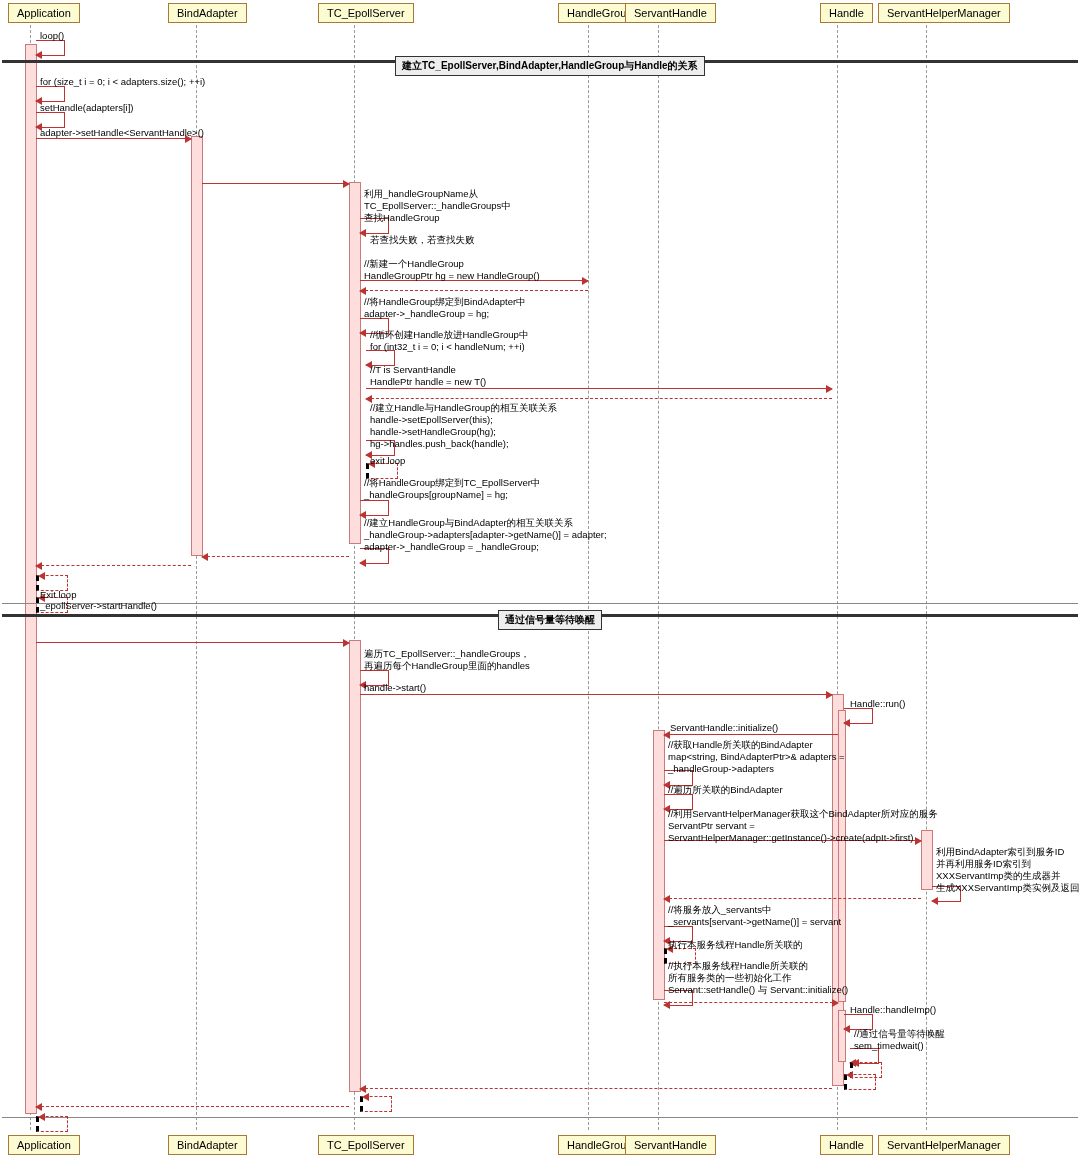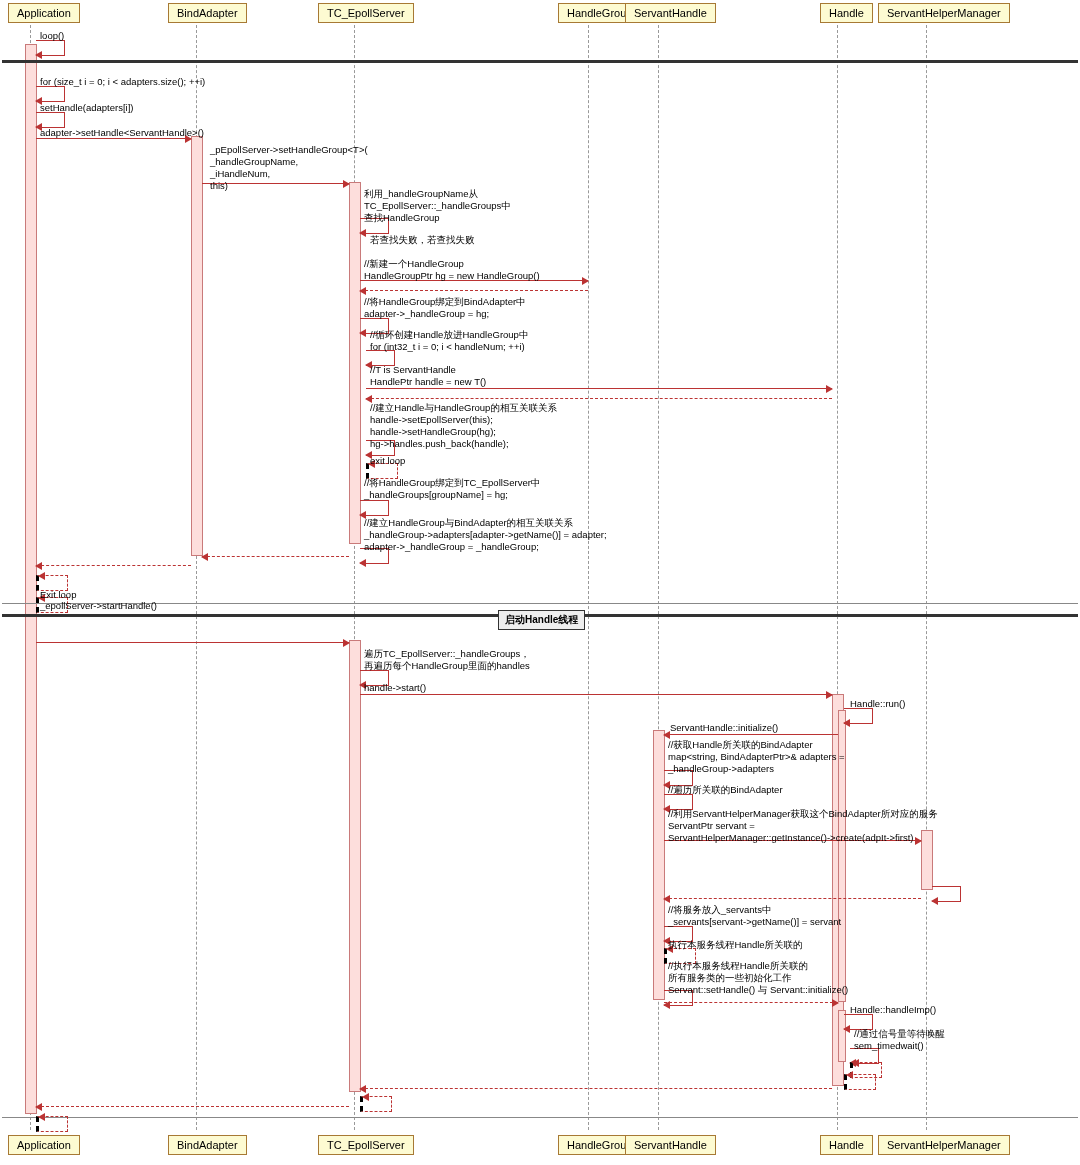--- a/index.html
+++ b/index.html
@@ -50,40 +50,37 @@
   <div class="activation" style="left:921px;top:830px;height:58px"></div>
   <div class="activation" style="left:838px;top:710px;width:6px;height:290px"></div>
   <div class="activation" style="left:838px;top:1010px;width:6px;height:50px"></div>
 
   <div class="msg-label" style="left:40px;top:30px">loop()</div>
   <div class="self-call" style="left:36px;top:40px">
       <span class="arrow-l"></span>
     </div>
 
   <div class="group-box" style="left:2px;top:60px;width:1076px;height:540px"></div>
+  <div class="group-label" style="left:395px;top:56px">建立TC_EpollServer,BindAdapter,HandleGroup与Handle的关系</div>
 
   <div class="msg-label" style="left:40px;top:76px">for (size_t i = 0; i &lt; adapters.size(); ++i)</div>
   <div class="self-call" style="left:36px;top:86px">
       <span class="arrow-l"></span>
     </div>
 
   <div class="msg-label" style="left:40px;top:102px">setHandle(adapters[i])</div>
   <div class="self-call" style="left:36px;top:112px">
       <span class="arrow-l"></span>
     </div>
 
   <div class="msg-label" style="left:40px;top:127px">adapter-&gt;setHandle&lt;ServantHandle&gt;()</div>
   <div class="msg" style="left:36px;top:138px;width:155px">
       <span class="arrow-r"></span>
     </div>
 
-  <div class="msg-label note" style="left:210px;top:144px">_pEpollServer-&gt;setHandleGroup&lt;T&gt;(
-_handleGroupName,
-_iHandleNum,
-this)</div>
   <div class="msg" style="left:202px;top:183px;width:147px">
       <span class="arrow-r"></span>
     </div>
 
   <div class="msg-label note" style="left:364px;top:188px">利用_handleGroupName从
 TC_EpollServer::_handleGroups中
 查找HandleGroup</div>
   <div class="self-call" style="left:360px;top:218px">
       <span class="arrow-l"></span>
     </div>
@@ -155,21 +152,21 @@
   <div class="self-call dashed ret" style="left:36px;top:575px">
       <span class="arrow-l"></span>
     </div>
 
   <div class="msg-label" style="left:40px;top:589px">Exit loop</div>
   <div class="self-call dashed ret" style="left:36px;top:597px">
       <span class="arrow-l"></span>
     </div>
 
   <div class="group-box" style="left:2px;top:614px;width:1076px;height:500px"></div>
-  <div class="group-label" style="left:498px;top:610px">启动Handle线程</div>
+  <div class="group-label" style="left:498px;top:610px">通过信号量等待唤醒</div>
 
   <div class="msg-label" style="left:40px;top:600px">_epollServer-&gt;startHandle()</div>
   <div class="msg" style="left:36px;top:642px;width:313px">
       <span class="arrow-r"></span>
     </div>
 
   <div class="msg-label note" style="left:364px;top:648px">遍历TC_EpollServer::_handleGroups，
 再遍历每个HandleGroup里面的handles</div>
   <div class="self-call" style="left:360px;top:670px">
       <span class="arrow-l"></span>
@@ -202,20 +199,24 @@
       <span class="arrow-l"></span>
     </div>
 
   <div class="msg-label note" style="left:668px;top:808px">//利用ServantHelperManager获取这个BindAdapter所对应的服务
 ServantPtr servant =
 ServantHelperManager::getInstance()-&gt;create(adpIt-&gt;first)</div>
   <div class="msg" style="left:664px;top:840px;width:257px">
       <span class="arrow-r"></span>
     </div>
 
+  <div class="msg-label note" style="left:936px;top:846px">利用BindAdapter索引到服务ID
+并再利用服务ID索引到
+XXXServantImp类的生成器并
+生成XXXServantImp类实例及返回</div>
   <div class="self-call" style="left:932px;top:886px">
       <span class="arrow-l"></span>
     </div>
   <div class="msg dashed" style="left:664px;top:898px;width:257px">
       <span class="arrow-l"></span>
     </div>
 
   <div class="msg-label note" style="left:668px;top:904px">//将服务放入_servants中
 _servants[servant-&gt;getName()] = servant</div>
   <div class="self-call" style="left:664px;top:926px">

